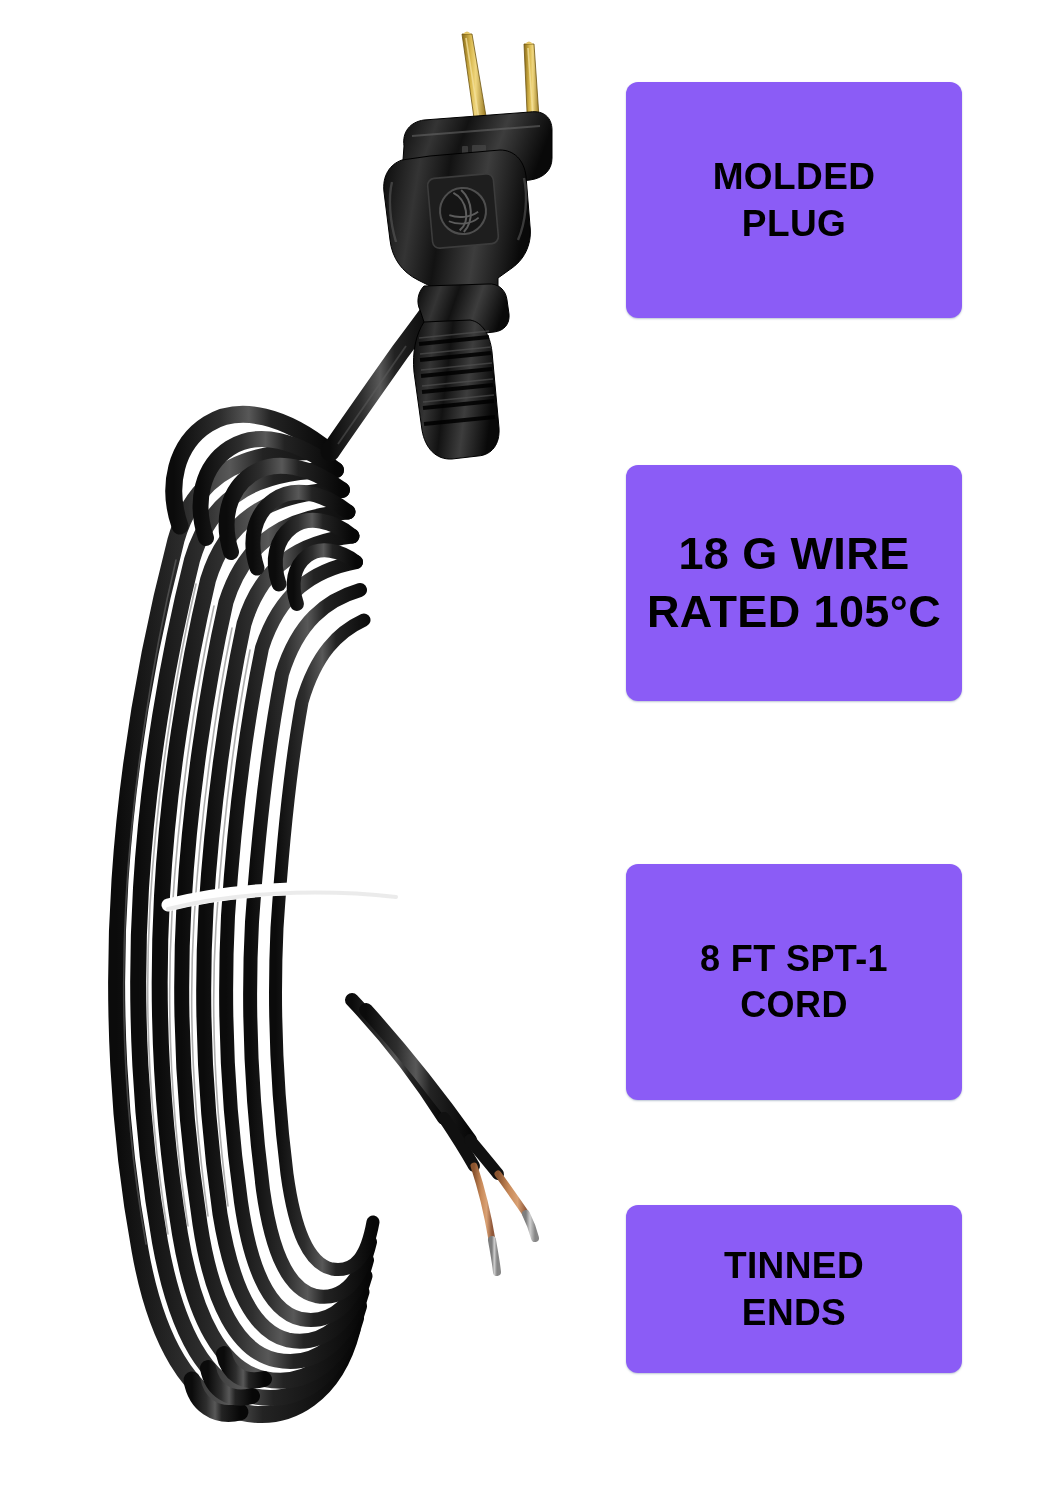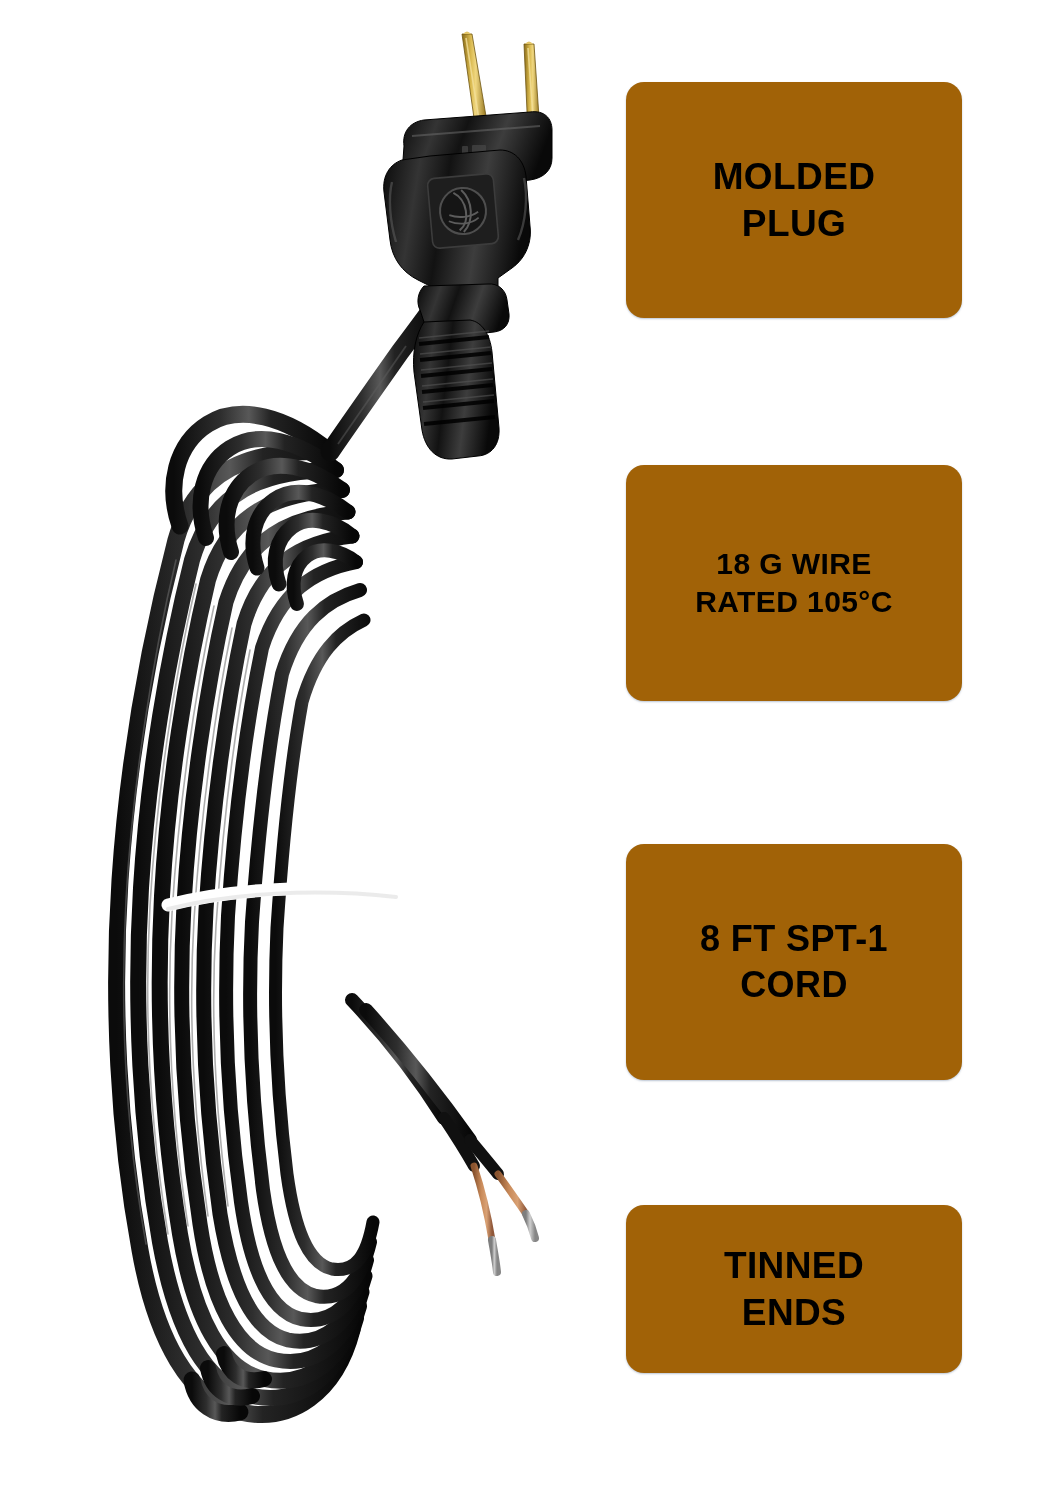--- a/index.html
+++ b/index.html
@@ -38,43 +38,43 @@
     left: 626px;
     top: 0;
     width: 336px;
     height: 1500px;
   }
   .callout-box {
     position: absolute;
     left: 0;
     width: 336px;
     box-sizing: border-box;
-    border-radius: 18px;
-    background: #a16207;
+    border-radius: 12px;
+    background: #8b5cf6;
     box-shadow: 0 1px 2px rgba(60,90,130,0.35);
     display: flex;
     align-items: center;
     justify-content: center;
     text-align: center;
   }
   .callout-box-1 { top: 82px;   height: 236px; }
   .callout-box-2 { top: 465px;  height: 236px; }
-  .callout-box-3 { top: 844px;  height: 236px; }
+  .callout-box-3 { top: 864px;  height: 236px; }
   .callout-box-4 { top: 1205px; height: 168px; }
 
   .callout-text {
     color: #000000;
     font-weight: bold;
     font-size: 37px;
     line-height: 1.28;
     letter-spacing: 0.4px;
     padding: 0 14px;
     white-space: pre-line;
   }
-  .callout-box-2 .callout-text { font-size: 30px; }
+  .callout-box-2 .callout-text { font-size: 45px; }
   .callout-box-3 .callout-text { font-size: 36px; }
 </style>
 </head>
 <body>
 
 <div id="page">
 
   <div id="product-photo">
     <svg id="product-svg" viewBox="0 0 620 1500" xmlns="http://www.w3.org/2000/svg">
       <defs>

